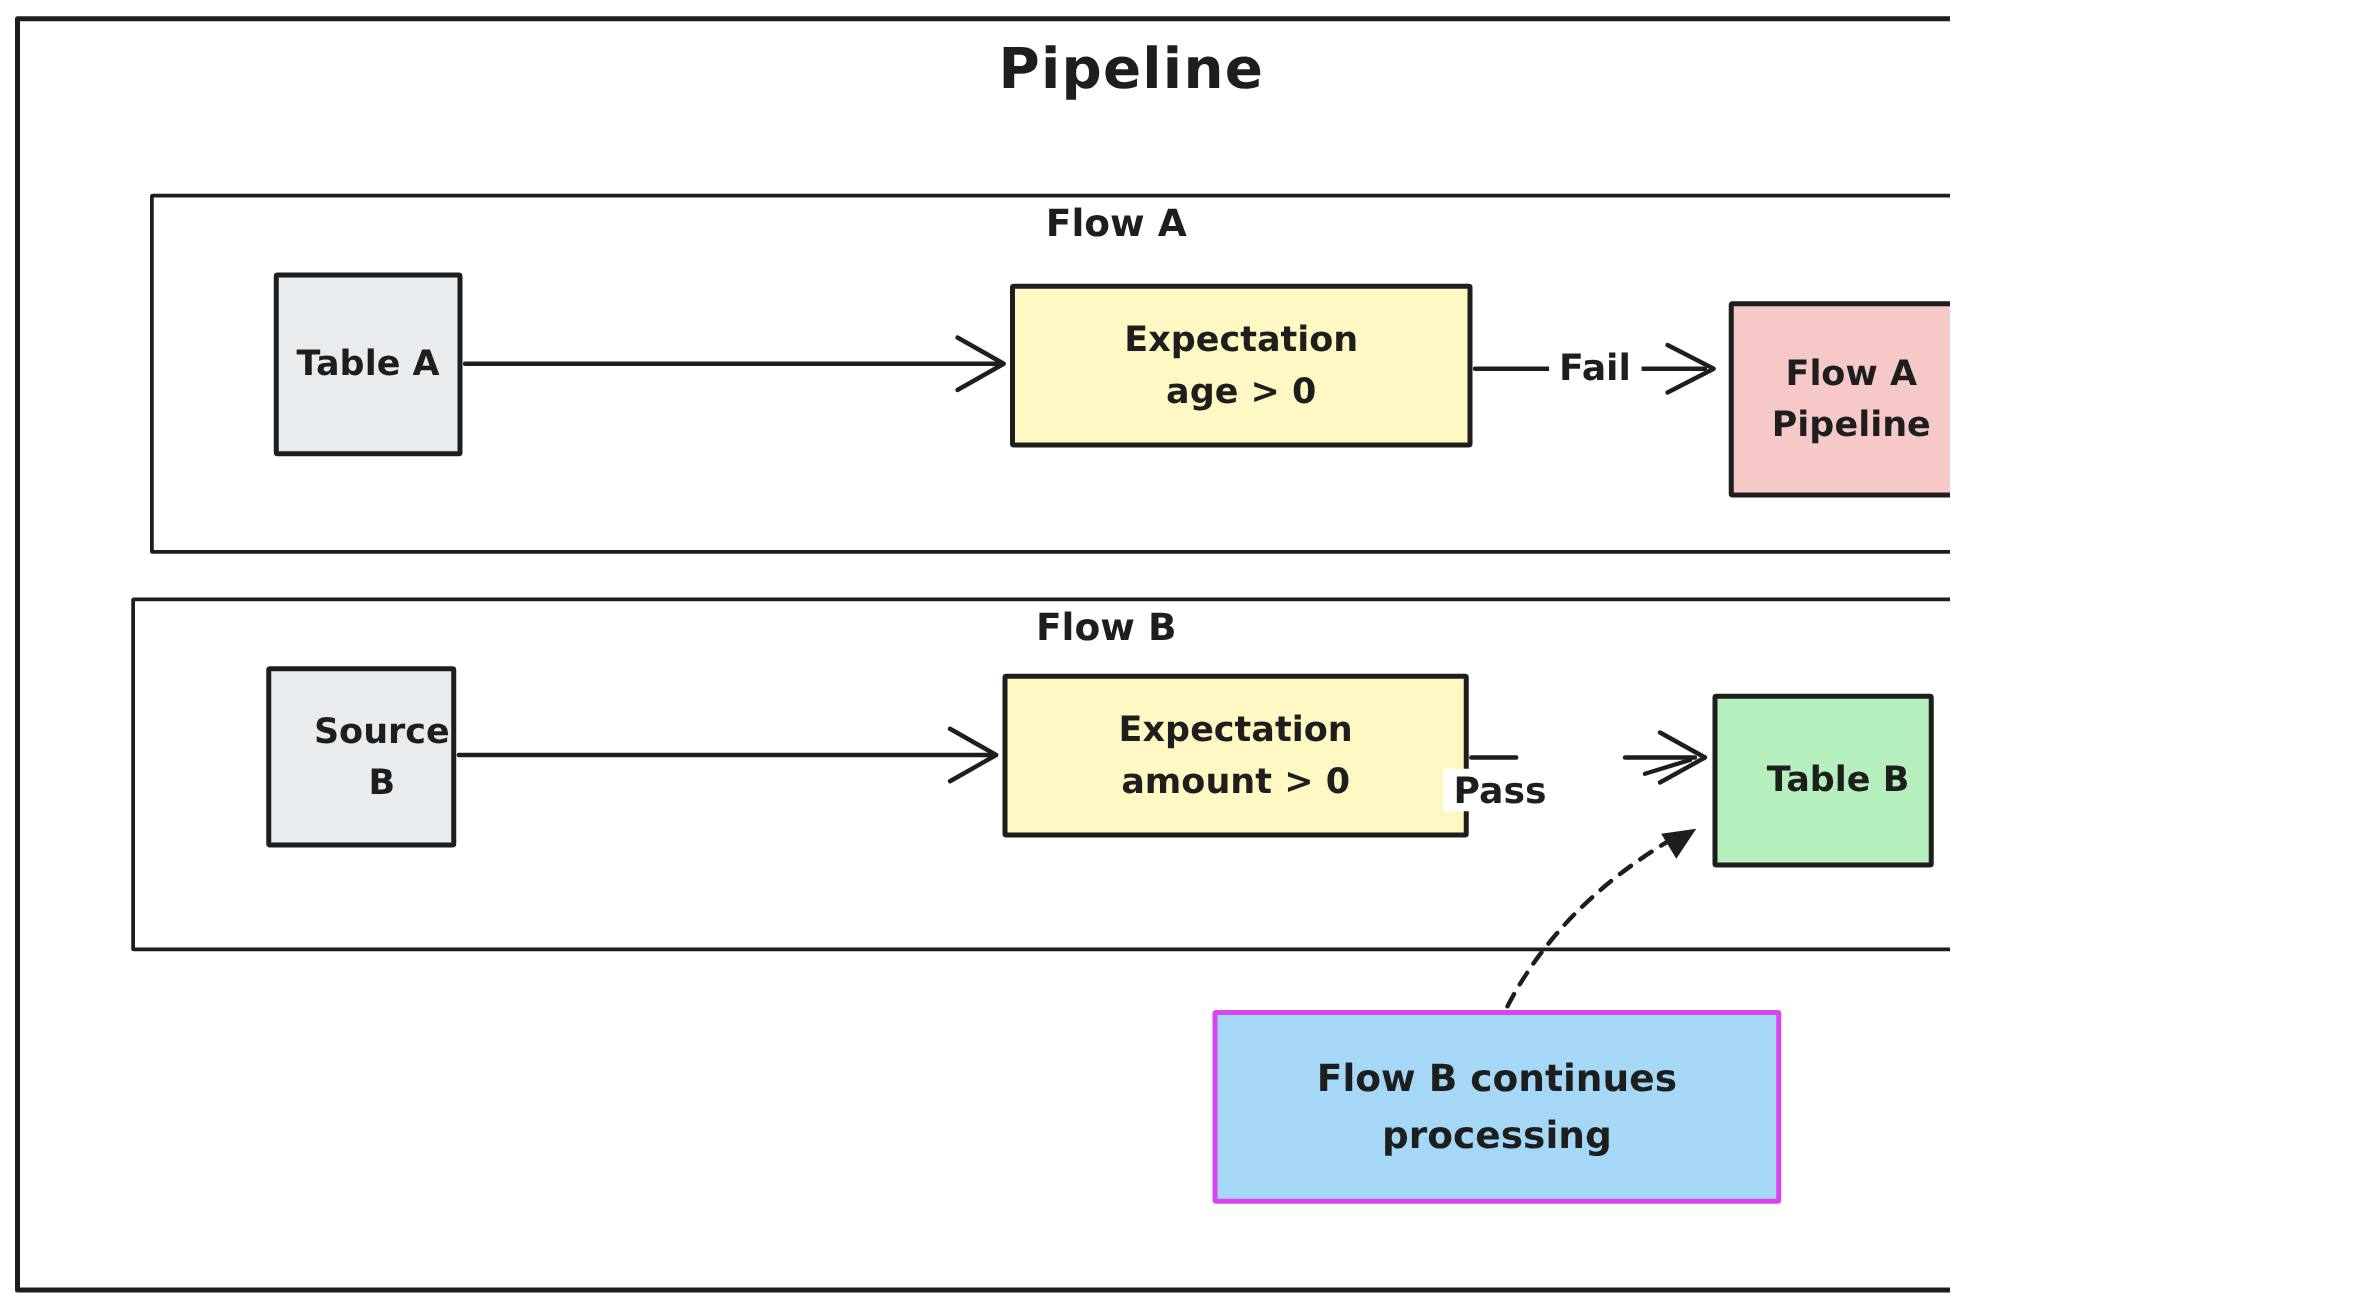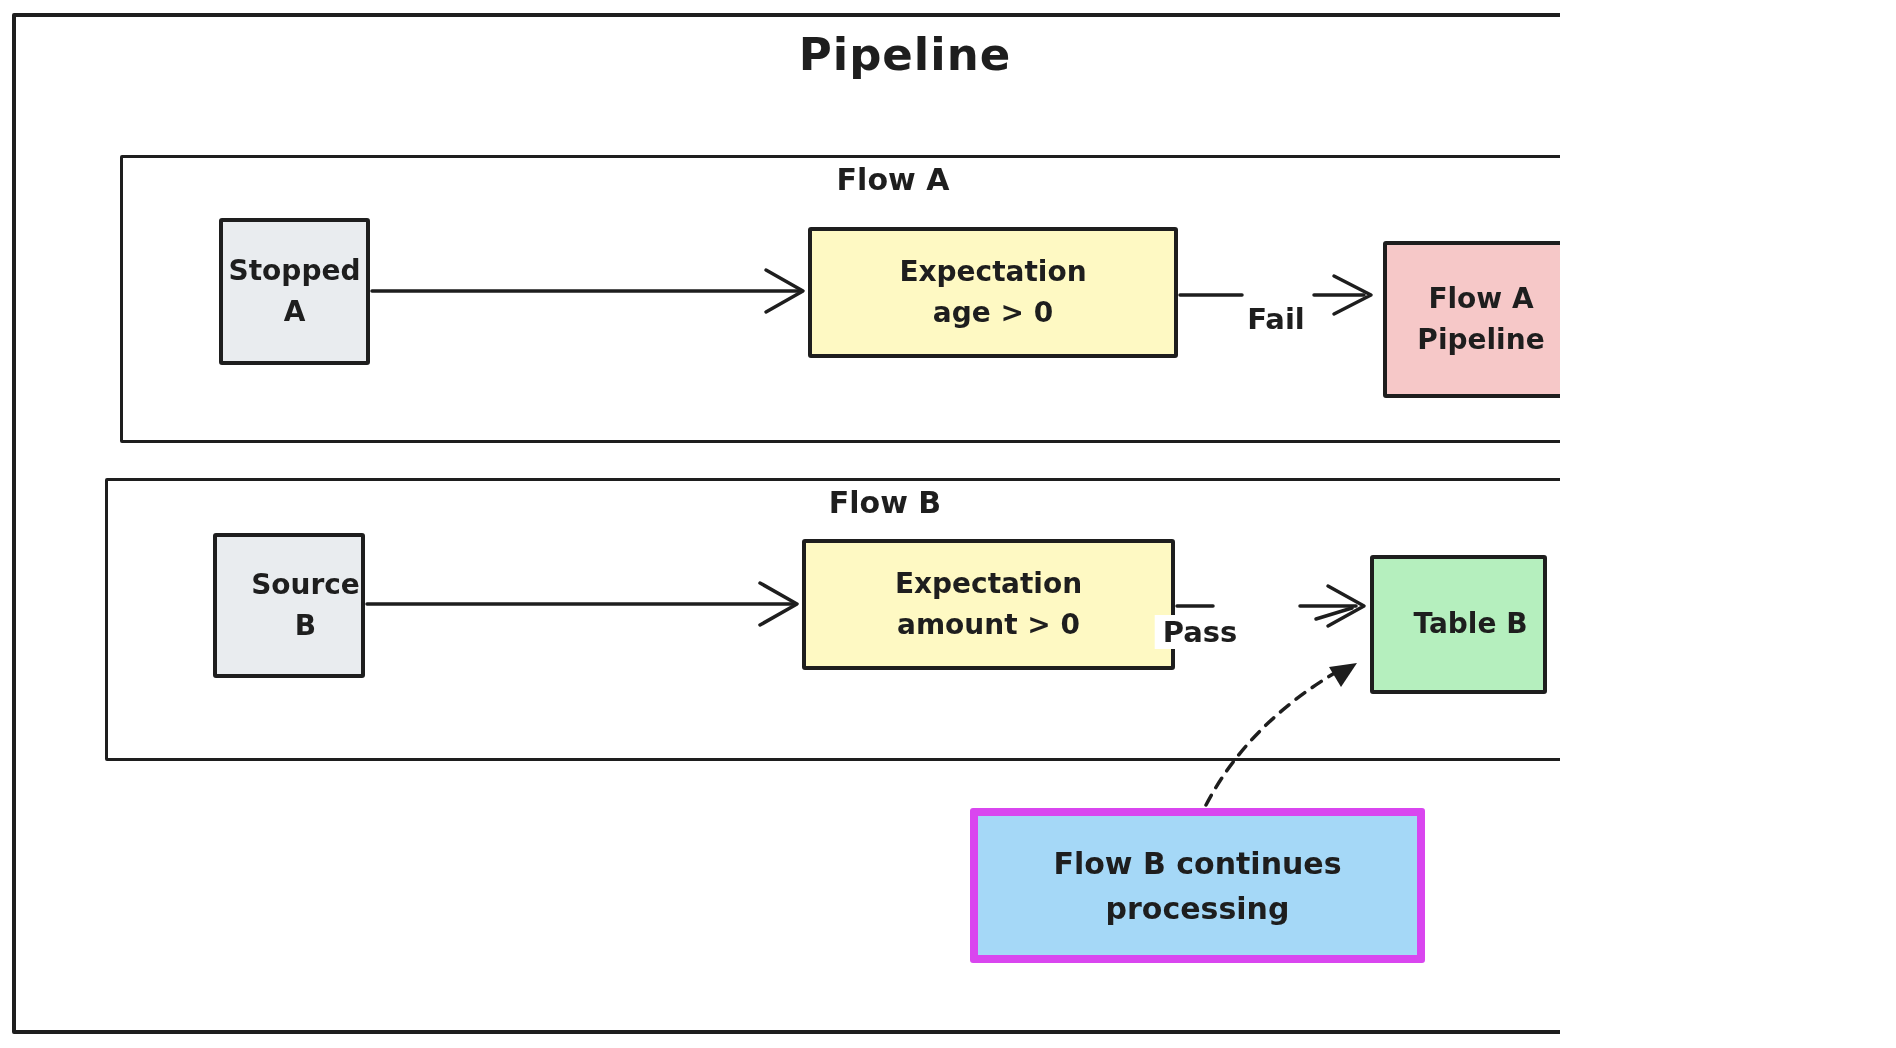--- a/index.html
+++ b/index.html
@@ -61,21 +61,21 @@
     transform: translate(-50%, -50%);
     background: #ffffff;
     padding: 0 8px;
     font-size: 29px;
     font-weight: 600;
     white-space: nowrap;
   }
   .note {
     position: absolute;
     box-sizing: border-box;
-    border: 8px solid #d946ef;
+    border: 4px solid #d946ef;
     border-radius: 3px;
     display: flex;
     flex-direction: column;
     align-items: center;
     justify-content: center;
     text-align: center;
     font-size: 30px;
     font-weight: 600;
     line-height: 1.5;
   }
@@ -126,21 +126,21 @@
       <path d="M 1316 619 L 1352 608"></path>
     </g>
 
     <g>
       <path d="M 1206 805 Q 1248 724 1338 671" stroke-dasharray="11 9"></path>
       <path d="M 1357 663 L 1341 687 L 1329 667 Z" fill="#1e1e1e" stroke="none"></path>
     </g>
   </svg>
 
   <div class="node fill-gray" style="left:219px; top:218px; width:151px; height:147px;">
-    <span>Stopped A</span>
+    <span>Table A</span>
   </div>
 
   <div class="node fill-yellow" style="left:808px; top:227px; width:370px; height:131px;">
     <span>Expectation</span>
     <span>age &gt; 0</span>
   </div>
 
   <div class="node fill-pink" style="left:1383px; top:241px; width:196px; height:157px;">
     <span>Flow A</span>
     <span>Pipeline</span>
@@ -152,20 +152,20 @@
 
   <div class="node fill-yellow" style="left:802px; top:539px; width:373px; height:131px;">
     <span>Expectation</span>
     <span>amount &gt; 0</span>
   </div>
 
   <div class="node fill-green" style="left:1370px; top:555px; width:177px; height:139px;padding-left:24px;">
     <span>Table B</span>
   </div>
 
-  <div class="edge-label" style="left:1276px; top:294px;margin-top:25px;">Fail</div>
+  <div class="edge-label" style="left:1276px; top:294px;">Fail</div>
   <div class="edge-label" style="left:1200px; top:605px;margin-top:27px;">Pass</div>
 
   <div class="note fill-blue" style="left:970px; top:808px; width:455px; height:155px;">
     <span>Flow B continues processing</span>
   </div>
 
 </div>
 
 </body></html>

